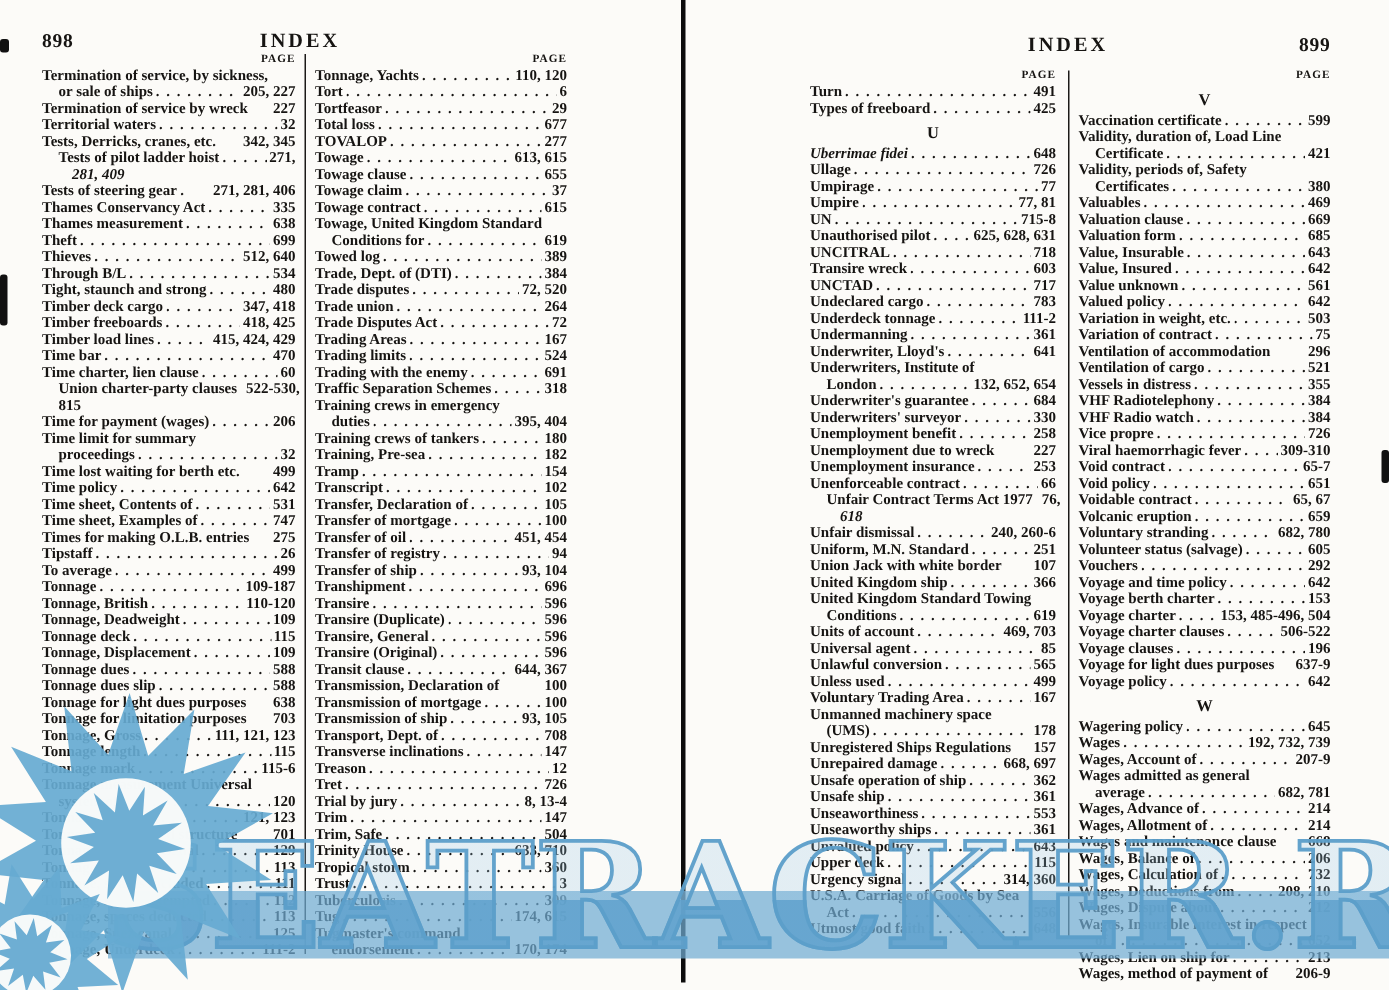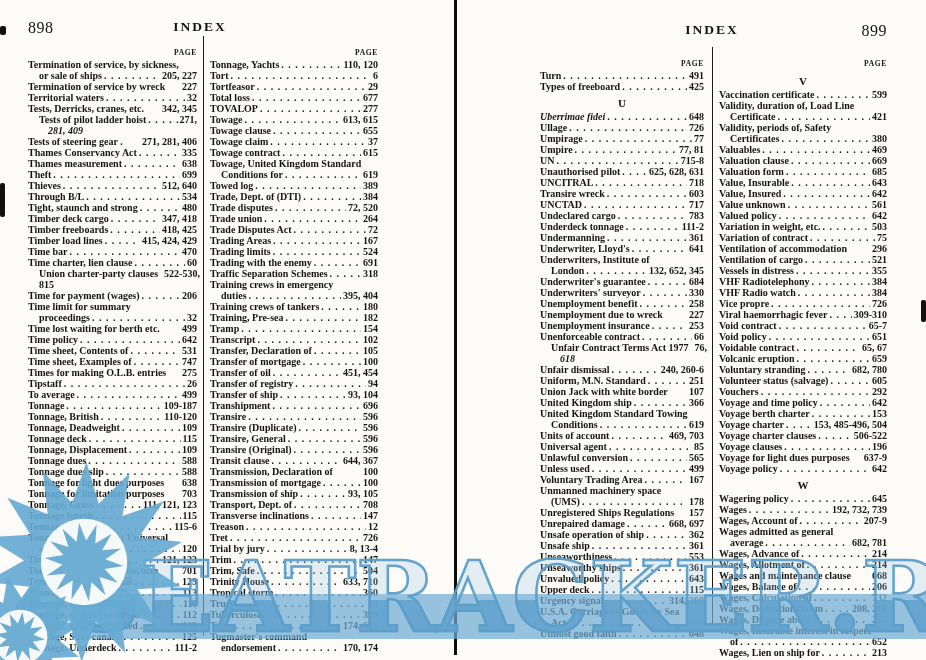--- a/index.html
+++ b/index.html
@@ -1,28 +1,28 @@
 <!DOCTYPE html>
 <html><head>
 <meta charset="utf-8">
 <style>
   html,body{margin:0;padding:0;}
   body{width:926px;height:660px;overflow:hidden;background:#f6f5f1;}
   .spread{position:relative;width:926px;height:660px;background:#fcfbf8;overflow:hidden;
           font-family:"Liberation Serif",serif;color:#161412;}
   
-  .pg-num{position:absolute;top:19px;font-size:16px;font-weight:400;letter-spacing:.5px;}
+  .pg-num{position:absolute;top:19px;font-size:13px;font-weight:700;letter-spacing:.5px;}
   .pg-title{position:absolute;top:19px;font-size:13.5px;font-weight:700;letter-spacing:2px;text-align:center;width:120px;}
   
   .rule-center{position:absolute;left:454px;top:0;width:3px;height:655px;background:#0c0c0c;}
   .rule-col{position:absolute;width:1px;background:#1c1a18;}
   .rule-col.l{left:203px;top:36px;height:600px;}
   .rule-col.r{left:712px;top:47px;height:578px;}
   
-  .col{position:absolute;font-size:10px;line-height:11px;font-weight:700;margin-top:14px;}
+  .col{position:absolute;font-size:10px;line-height:11px;font-weight:700;}
   .pagelab{font-size:7.5px;letter-spacing:.7px;text-align:right;height:12px;line-height:12px;font-weight:700;}
   .ln{display:flex;align-items:baseline;height:11px;white-space:nowrap;}
   .ln .t{flex:0 0 auto;}
   .ln .t.it{font-style:italic;}
   .ln .lead{flex:1 1 4px;min-width:2px;overflow:hidden;margin:0 2px;color:#161412;}
   .ln .lead.d::after{content:". . . . . . . . . . . . . . . . . . . . . . . . . . . . . . . . . . . .";letter-spacing:1px;}
   .ln .p{flex:0 0 auto;}
   .ln.i1{padding-left:11px;}
   .ln.i2{padding-left:20px;font-style:italic;}
   .sect{height:19px;line-height:22px;text-align:center;font-size:11px;font-weight:700;}
@@ -661,21 +661,21 @@
           <span class="t">Underwriter, Lloyd's</span>
           <span class="lead d"></span>
           <span class="p">641</span>
         </div>
         <div class="ln">
           <span class="t">Underwriters, Institute of</span>
         </div>
         <div class="ln i1">
           <span class="t">London</span>
           <span class="lead d"></span>
-          <span class="p">132, 652, 345</span>
+          <span class="p">132, 652, 654</span>
         </div>
         <div class="ln">
           <span class="t">Underwriter's guarantee</span>
           <span class="lead d"></span>
           <span class="p">684</span>
         </div>
         <div class="ln">
           <span class="t">Underwriters' surveyor</span>
           <span class="lead d"></span>
           <span class="p">330</span>

